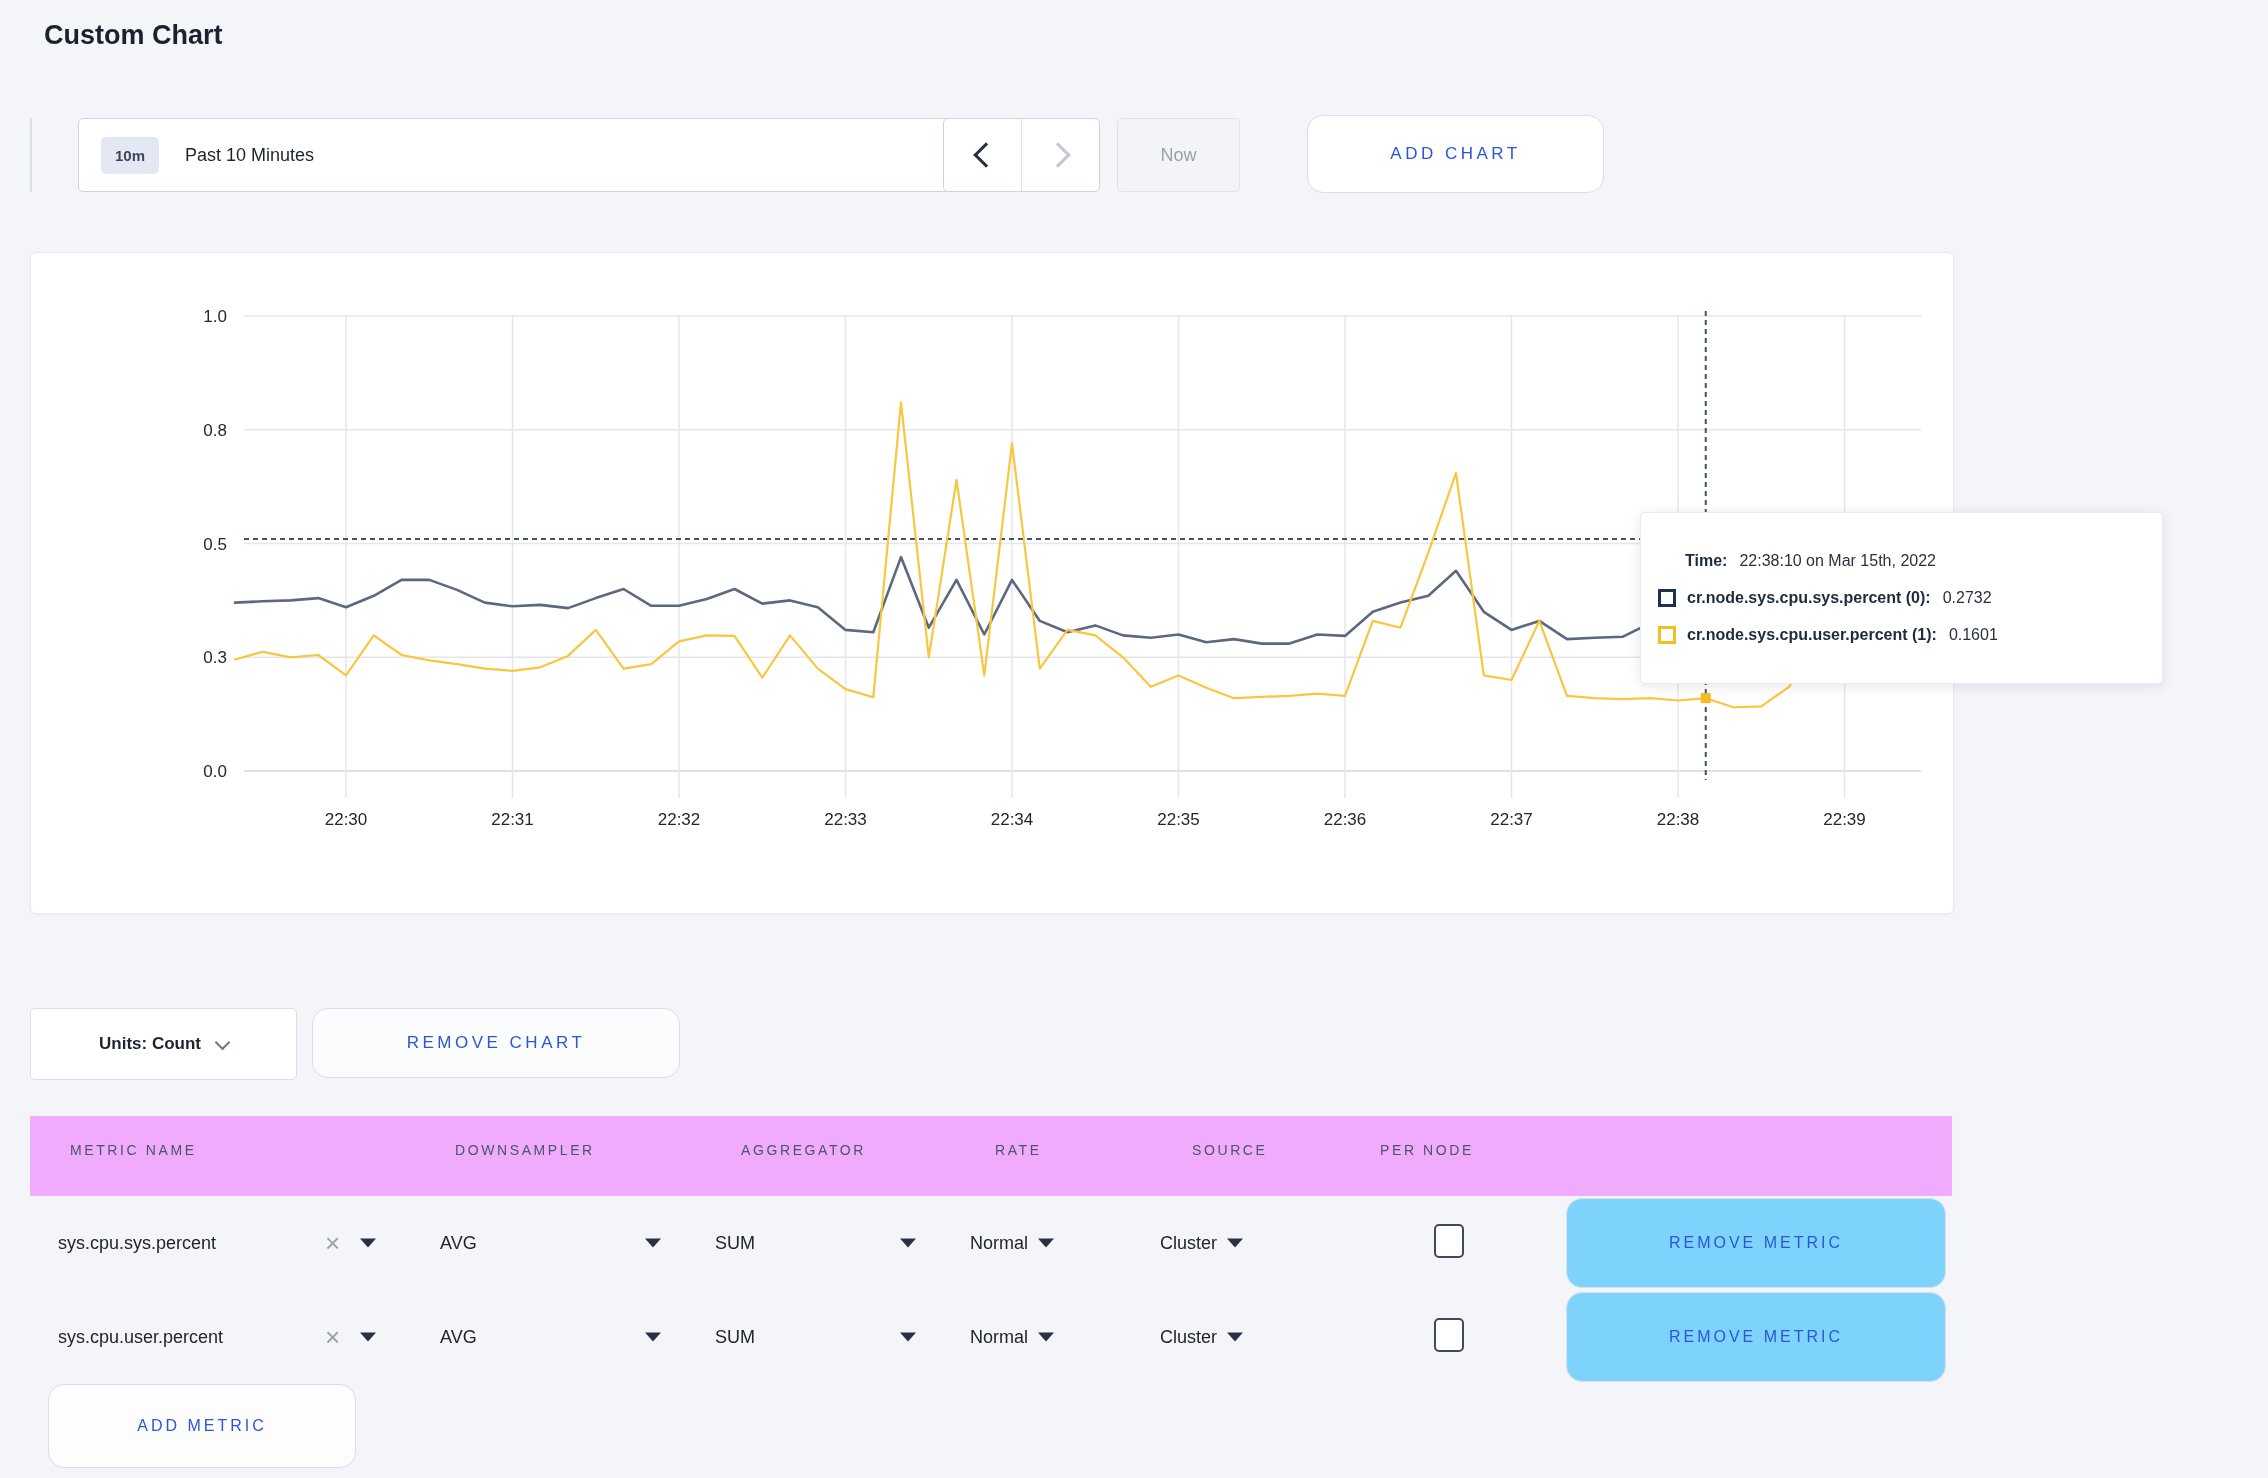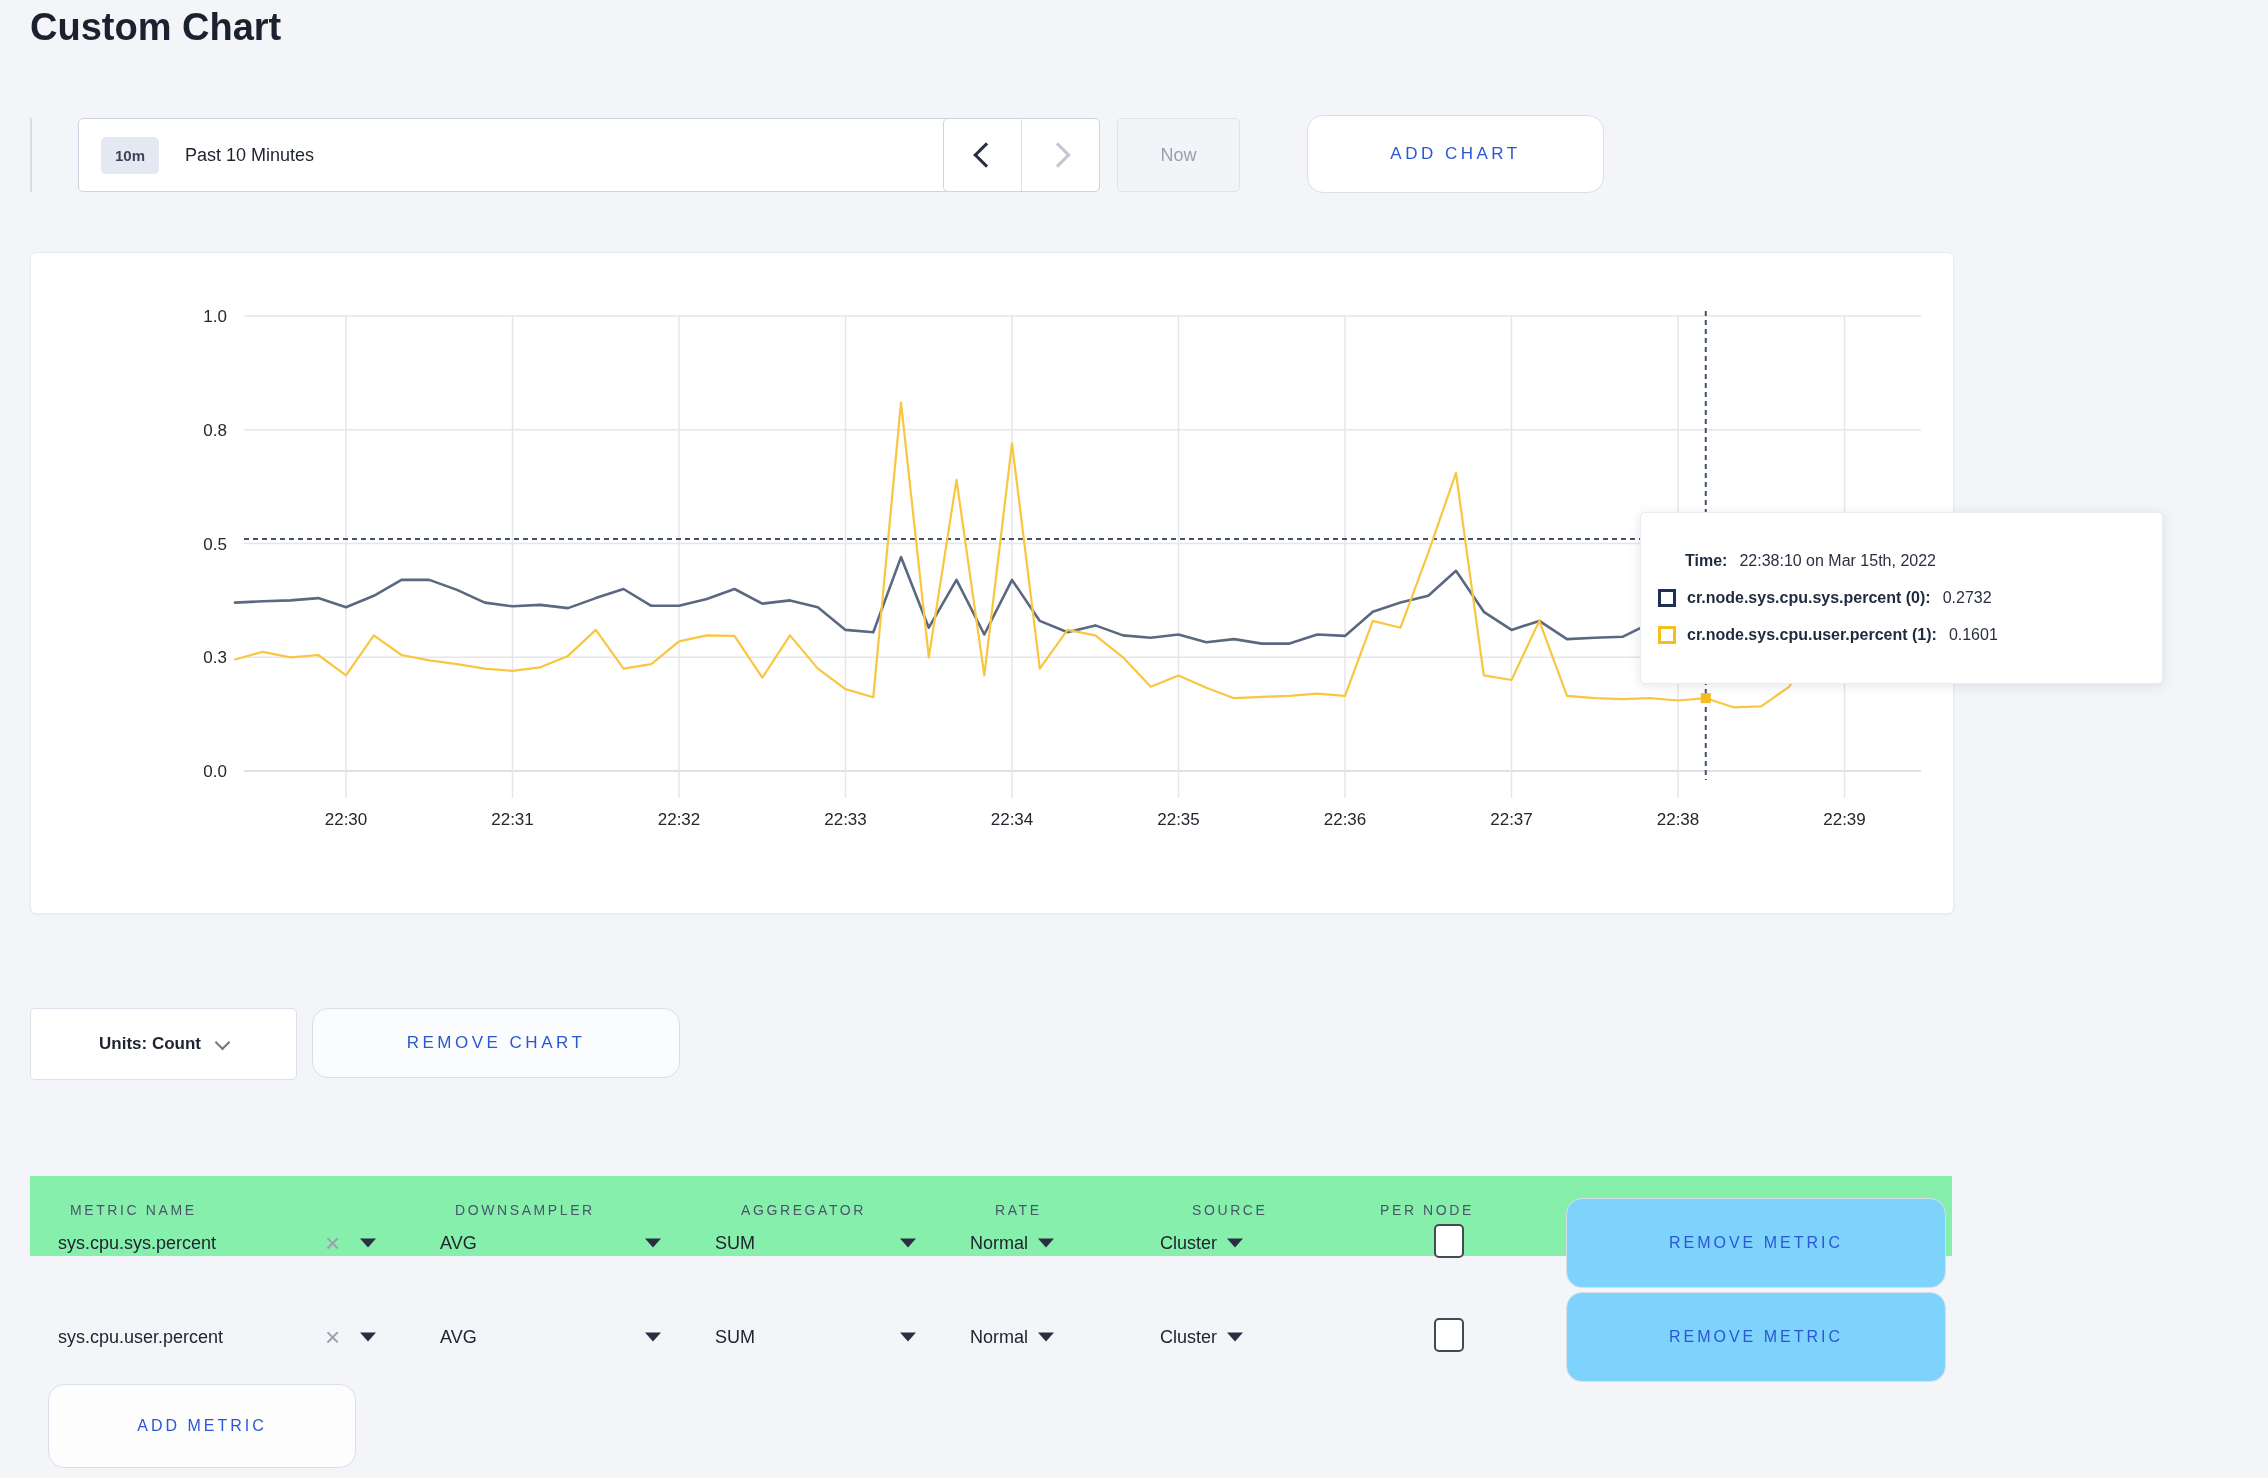--- a/index.html
+++ b/index.html
@@ -1,20 +1,20 @@
 <!DOCTYPE html>
 <html><head>
 <meta charset="utf-8">
 <style>
   html,body{margin:0;padding:0;background:#f4f5f9;}
   .page{position:relative;width:2268px;height:1478px;background:#f4f5f9;
         font-family:"Liberation Sans", sans-serif;color:#20252e;overflow:hidden;}
 
   
-  .page-title{position:absolute;left:30px;top:6px;font-size:38px;font-weight:600;color:#1b212e;margin:0;}
+  .page-title{position:absolute;left:30px;top:6px;font-size:27px;font-weight:600;color:#1b212e;margin:14px;}
 
   
   .ctl-divider{position:absolute;left:30px;top:118px;width:2px;height:74px;background:#d9dde7;}
   .time-select{position:absolute;left:78px;top:118px;width:960px;height:74px;background:#fff;
       border:1px solid #cdd3e0;border-radius:5px;display:flex;align-items:center;cursor:pointer;box-sizing:border-box;}
   .time-badge{margin-left:22px;background:#e4e8f2;color:#3d4458;font-size:15px;font-weight:700;
       padding:10px 14px;border-radius:5px;}
   .time-label{margin-left:26px;font-size:18px;color:#1e242e;}
   .chev-down{width:13px;height:13px;border-right:2.5px solid #6f7684;border-bottom:2.5px solid #6f7684;
       transform:rotate(45deg);display:inline-block;}
@@ -52,21 +52,21 @@
   .tt-val{margin-left:12px;color:#2a3040;}
 
   
   .units-btn{position:absolute;left:30px;top:1008px;width:265px;height:70px;background:#fff;
       border:1px solid #dce0ea;border-radius:5px;display:flex;align-items:center;justify-content:center;
       gap:16px;font-size:17px;font-weight:700;color:#1d2330;cursor:pointer;}
   .units-btn .chev-down{width:9px;height:9px;border-width:2px;margin-top:-4px;}
   .remove-chart{position:absolute;left:312px;top:1008px;width:368px;height:70px;background:#fbfcfe;}
 
   
-  .tbl-header{position:absolute;left:30px;top:1176px;width:1922px;height:80px;background:#86efac;}
+  .tbl-header{position:absolute;left:30px;top:1116px;width:1922px;height:80px;background:#f0abfc;}
   .tbl-header span{position:absolute;top:26px;font-size:14px;letter-spacing:2.6px;color:#4a5569;font-weight:500;}
   .h0{left:40px;} .h1{left:425px;} .h2{left:711px;} .h3{left:965px;} .h4{left:1162px;} .h5{left:1350px;}
 
   .mrow{position:absolute;left:30px;width:1922px;height:94px;}
   .mrow .cell{position:absolute;top:50%;transform:translateY(-50%);font-size:18px;color:#20252e;display:flex;align-items:center;}
   .c-name{left:28px;}
   .x-icon{position:absolute;left:295px;top:50%;transform:translateY(-50%);color:#9aa1ad;font-size:26px;cursor:pointer;line-height:1;}
   .x-icon::before{content:"\00D7";}
   .caret{width:0;height:0;border-left:8px solid transparent;border-right:8px solid transparent;
       border-top:9px solid #2a3040;display:inline-block;cursor:pointer;}

